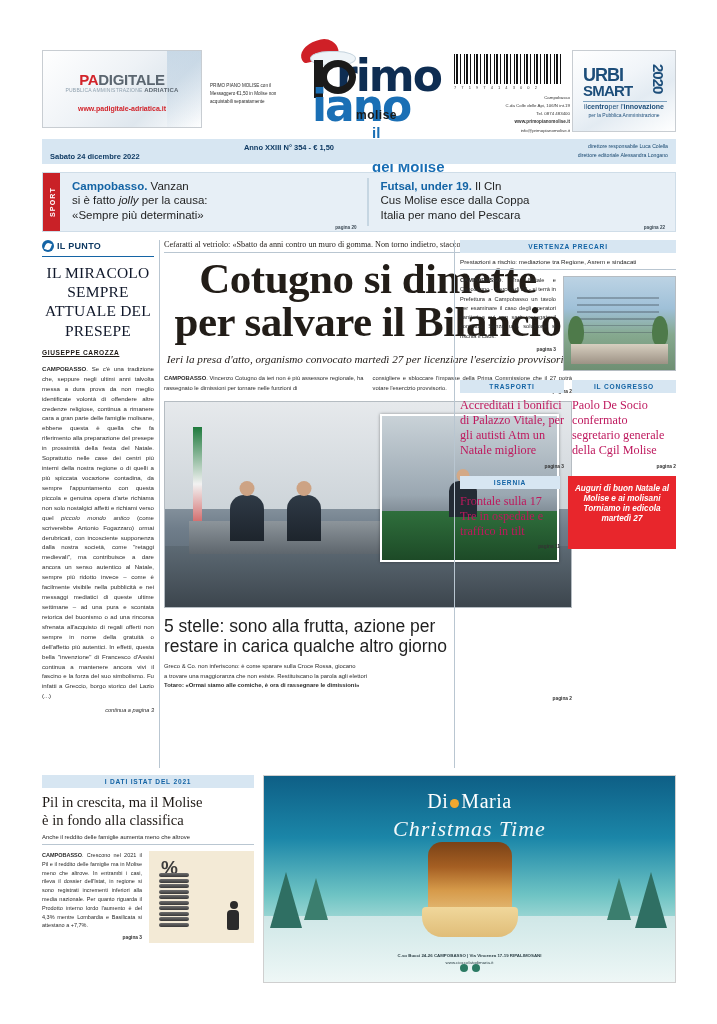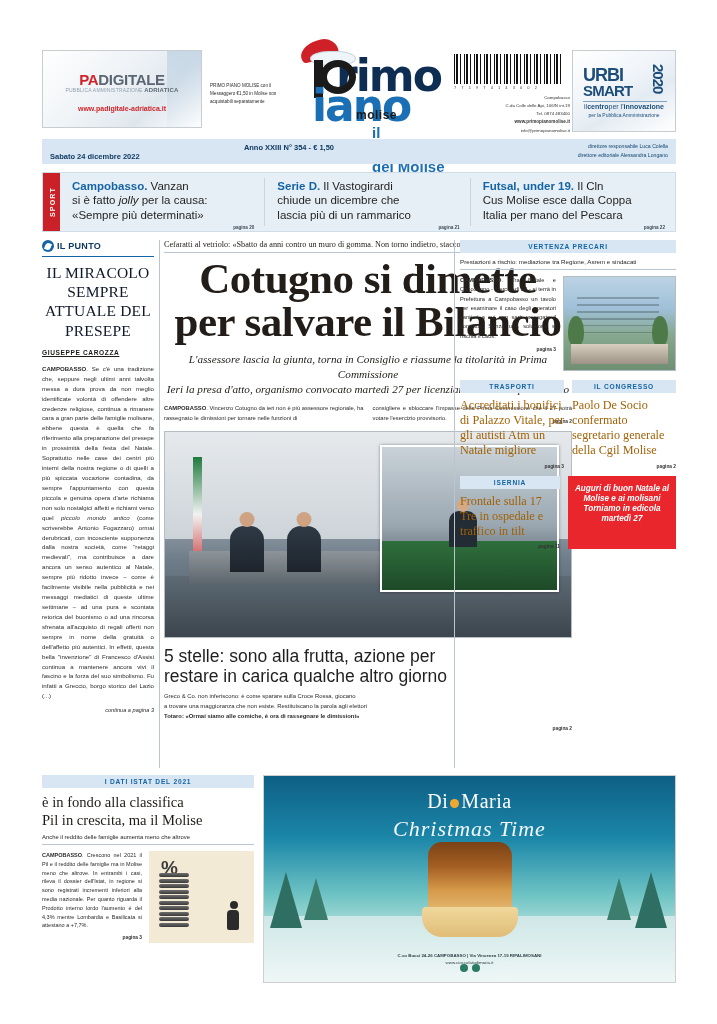--- a/index.html
+++ b/index.html
@@ -184,21 +184,21 @@
     background:linear-gradient(180deg,#cfd5d8,#a7b0b6);
     background-image:repeating-linear-gradient(to bottom, rgba(60,70,80,.35) 0 1.5px, transparent 1.5px 7px); }
   .r-photo .tree { position:absolute; bottom:26%; width:16px; height:30px; border-radius:50% 50% 40% 40%;
     background:#4e7a4a; }
   .r-photo .roof { position:absolute; left:6%; bottom:6%; width:88%; height:22%;
     background:linear-gradient(180deg,#d7cfc0,#9d9285); }
 
   .two-col { display:flex; gap:8px; margin-top:9px; }
   .two-col > div { flex:1; }
   .tc-title { font-family:"Liberation Serif", serif; font-size:12.2px; line-height:1.24;
-    color:#a16207; margin-top:5px; }
+    color:#be185d; margin-top:5px; }
   .tc-pg { font-size:4.8px; font-weight:bold; color:#333; text-align:right; margin-top:5px; }
   .bottom-two { display:flex; gap:8px; margin-top:7px; }
   .promo { flex:1; background:#e8262c; color:#fff; text-align:center;
     padding:8px 4px; font-size:8.2px; font-weight:bold; font-style:italic; line-height:1.24; }
 
   
   .bottom { position:absolute; left:42px; top:775px; width:634px; height:208px; display:flex; gap:9px; }
   .ad-coffee { width:200px; border:1px solid #cfcfcf; position:relative; overflow:hidden;
     background:radial-gradient(circle at 55% 40%, #4a2b1c 0%, #2a160d 55%, #130a06 100%); }
   .bean-tex { position:absolute; inset:0; opacity:.55;
@@ -343,28 +343,20 @@
     <div class="sport-item">
       <h3>
         <b>Campobasso.</b><span> Vanzan</span><br>
         <span>si è fatto </span><i>jolly</i><span> per la causa:</span><br>
         <span>«Sempre più determinati»</span>
       </h3>
       <div class="pg">pagina 20</div>
     </div>
     <div class="vdiv"></div>
 
-    <div class="sport-item">
-      <h3>
-        <b>Serie D.</b><span> Il Vastogirardi</span><br>
-        <span>chiude un dicembre che</span><br>
-        <span>lascia più di un rammarico</span>
-      </h3>
-      <div class="pg">pagina 21</div>
-    </div>
     <div class="vdiv"></div>
 
     <div class="sport-item">
       <h3>
         <b>Futsal, under 19.</b><span> Il Cln</span><br>
         <span>Cus Molise esce dalla Coppa</span><br>
         <span>Italia per mano del Pescara</span>
       </h3>
       <div class="pg">pagina 22</div>
     </div>
@@ -390,21 +382,20 @@
     <div class="vrule" style="left:117px; top:0; height:528px;"></div>
 
     <div class="col-main">
       <div class="kicker">Cefaratti al vetriolo: «Sbatto da anni contro un muro di gomma. Non torno indietro, stacco la spina a Toma e al suo governo»</div>
       <div class="krule"></div>
       <div class="headline">
         <div>Cotugno si dimette</div>
         <div>per salvare il Bilancio</div>
       </div>
       <div class="subhead">
-        <div>L'assessore lascia la giunta, torna in Consiglio e riassume la titolarità in Prima Commissione</div>
         <div>Ieri la presa d'atto, organismo convocato martedì 27 per licenziare l'esercizio provvisorio</div>
       </div>
       <div class="lead">
         <p><b>CAMPOBASSO</b><span>. Vincenzo Cotugno da ieri non è più assessore regionale, ha rassegnato le dimissioni per tornare nelle funzioni di</span></p>
         <p>consigliere e sbloccare l'impasse della Prima Commissione che il 27 potrà votare l'esercizio provvisorio.</p>
         <div class="pg">pagina 2</div>
       </div>
 
       <div class="photo">
         <div class="ph-wall"></div>
@@ -484,22 +475,22 @@
       </div>
     </div>
   </div>
 
   <div class="bottom">
 
 
     <div class="istat">
       <div class="sect-lbl">I DATI ISTAT DEL 2021</div>
       <div class="istat-title">
+        <div>Pil in crescita, ma il Molise</div>
         <div>è in fondo alla classifica</div>
-        <div>Pil in crescita, ma il Molise</div>
       </div>
       <div class="istat-sub">Anche il reddito delle famiglie aumenta meno che altrove</div>
       <div class="istat-flex">
         <div>
           <div class="istat-text">
             <b>CAMPOBASSO</b><span>. Crescono nel 2021 il Pil e il reddito delle famiglie ma in Molise meno che altrove. In entrambi i casi, rileva il dossier dell'Istat, in regione si sono registrati incrementi inferiori alla media nazionale. Per quanto riguarda il Prodotto interno lordo l'aumento è del 4,3% mentre Lombardia e Basilicata si attestano a +7,7%.</span>
           </div>
           <div class="istat-pg">pagina 3</div>
         </div>
         <div class="istat-img">

